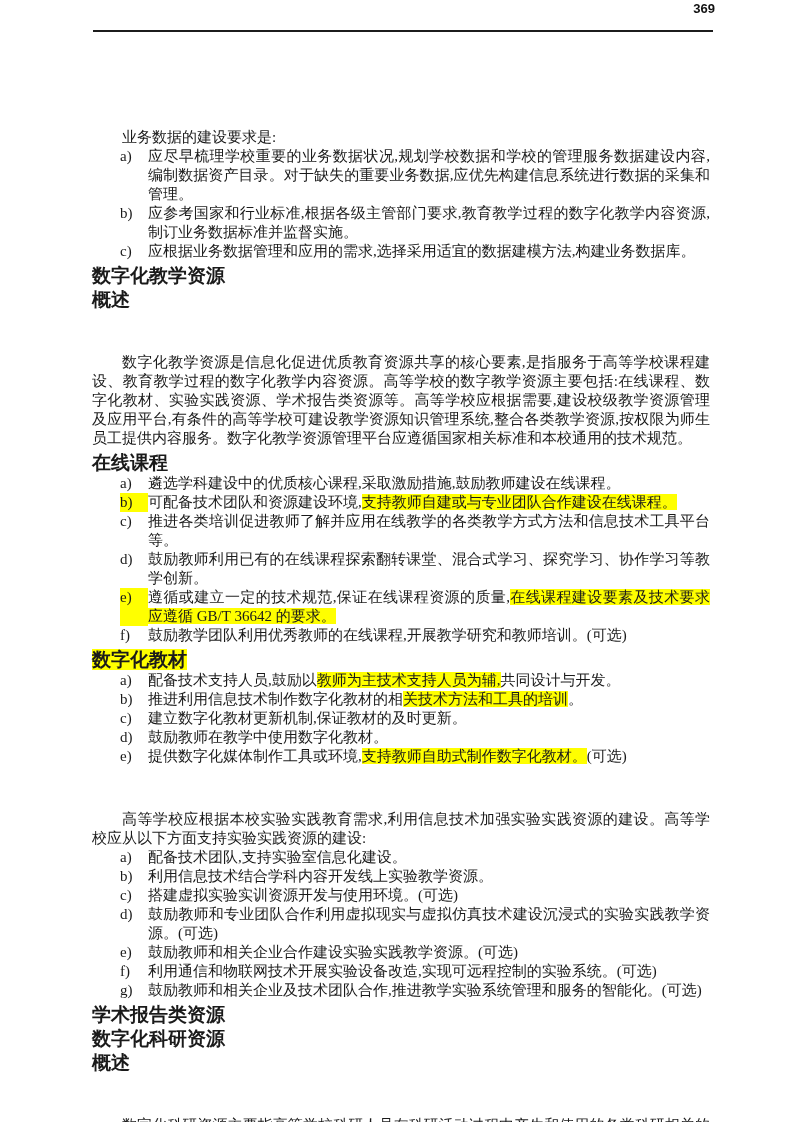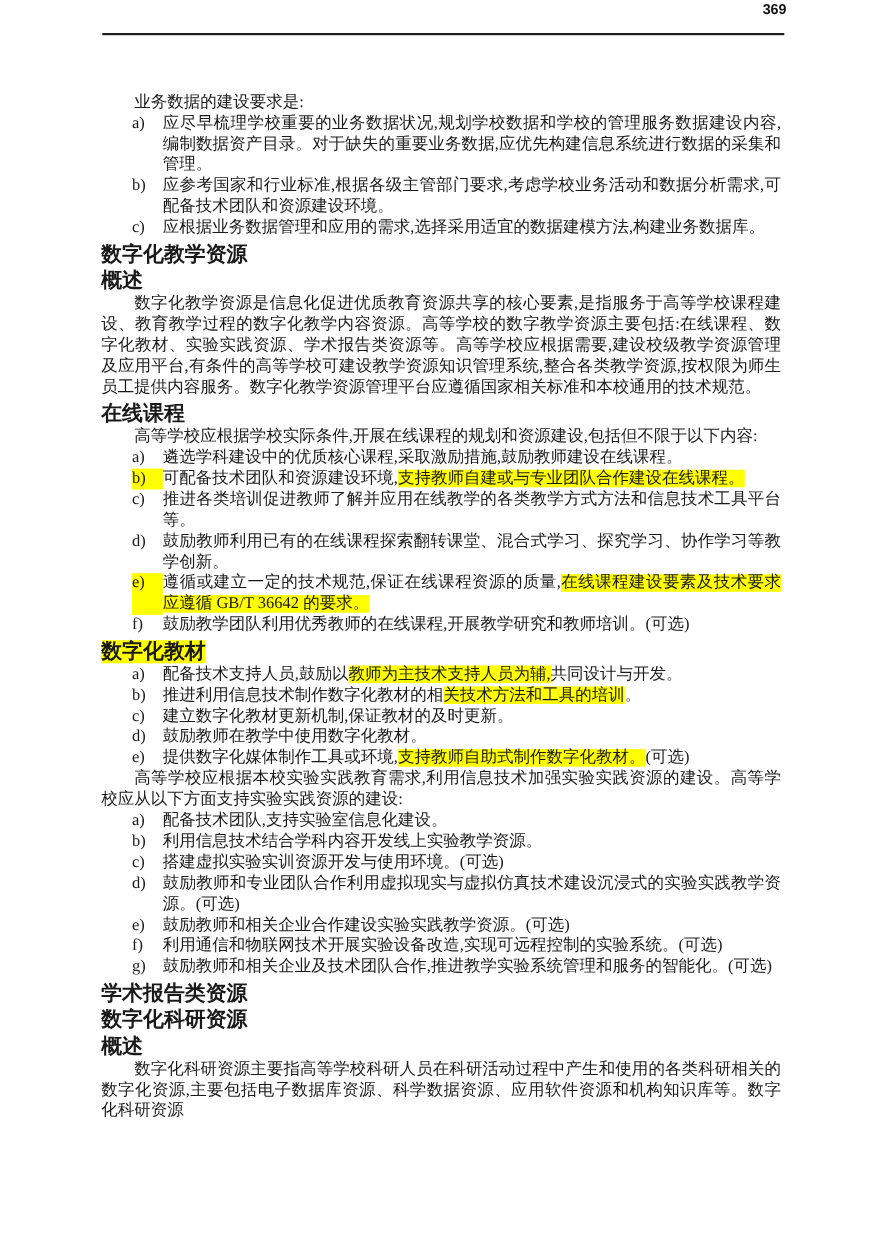--- a/index.html
+++ b/index.html
@@ -30,21 +30,21 @@
   .content {
     position:absolute;
     left:92px; top:84px;
     width:618px;
   }
   .para {
     font-size:15px;
     line-height:19px;
     text-align:justify;
   }
-  .para.indent { text-indent:30px; }
+  .para.indent { text-indent:30px;margin-top:44px; }
   .heading, .subheading {
     font-family:"Liberation Sans", sans-serif;
     font-weight:bold;
     font-size:19px;
     line-height:19px;
     margin:5px 0 2px 0;
     text-align:left;
   }
   .subheading { margin:5px 0 2px 0; }
   .li {
@@ -69,31 +69,30 @@
   <div class="pageno">369</div>
   <div class="rule"></div>
   <div class="content" id="doc-content">
       <div class="para indent"><span class="">业务数据的建设要求是:</span></div>
       <div class="li">
         <span class="letter">a)</span>
         <span class="li-body"><span class="">应尽早梳理学校重要的业务数据状况,规划学校数据和学校的管理服务数据建设内容,编制数据资产目录。对于缺失的重要业务数据,应优先构建信息系统进行数据的采集和管理。</span></span>
       </div>
       <div class="li">
         <span class="letter">b)</span>
-        <span class="li-body"><span class="">应参考国家和行业标准,根据各级主管部门要求,考虑学校业务活动和数据分析需求,可配备技术团队和资源建设环境。</span></span>
+        <span class="li-body"><span class="">应参考国家和行业标准,根据各级主管部门要求,教育教学过程的数字化教学内容资源,制订业务数据标准并监督实施。</span></span>
       </div>
       <div class="li">
         <span class="letter">c)</span>
         <span class="li-body"><span class="">应根据业务数据管理和应用的需求,选择采用适宜的数据建模方法,构建业务数据库。</span></span>
       </div>
       <div class="heading"><span class="">数字化教学资源</span></div>
       <div class="subheading"><span class="">概述</span></div>
       <div class="para indent"><span class="">数字化教学资源是信息化促进优质教育资源共享的核心要素,是指服务于高等学校课程建设、教育教学过程的数字化教学内容资源。高等学校的数字教学资源主要包括:在线课程、数字化教材、实验实践资源、学术报告类资源等。高等学校应根据需要,建设校级教学资源管理及应用平台,有条件的高等学校可建设教学资源知识管理系统,整合各类教学资源,按权限为师生员工提供内容服务。数字化教学资源管理平台应遵循国家相关标准和本校通用的技术规范。</span></div>
       <div class="heading"><span class="">在线课程</span></div>
-      <div class="para indent"><span class="">高等学校应根据学校实际条件,开展在线课程的规划和资源建设,包括但不限于以下内容:</span></div>
       <div class="li">
         <span class="letter">a)</span>
         <span class="li-body"><span class="">遴选学科建设中的优质核心课程,采取激励措施,鼓励教师建设在线课程。</span></span>
       </div>
       <div class="li">
         <span class="letter hl">b)</span>
         <span class="li-body"><span class="">可配备技术团队和资源建设环境,</span><span class="hl">支持教师自建或与专业团队合作建设在线课程。</span></span>
       </div>
       <div class="li">
         <span class="letter">c)</span>

